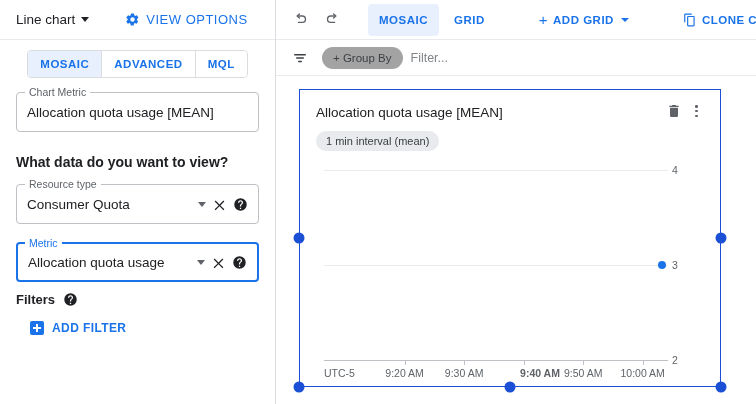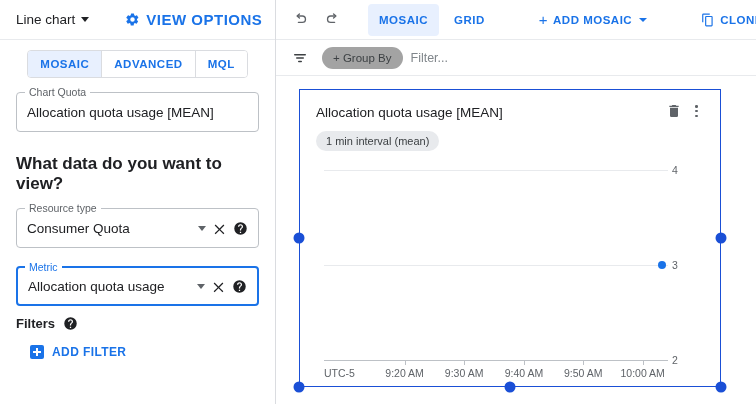--- a/index.html
+++ b/index.html
@@ -34,21 +34,21 @@
   }
   .caret-down {
     width: 0; height: 0;
     border-left: 4.5px solid transparent;
     border-right: 4.5px solid transparent;
     border-top: 5px solid #202124;
   }
   .view-options-btn {
     display: flex; align-items: center; gap: 6px;
     margin-left: 32px;
-    color: #1a73e8; font-size: 15px; font-weight: bold;
+    color: #1a73e8; font-size: 13px; font-weight: normal;
     letter-spacing: .5px; cursor: pointer;
   }
   .gear-ico { width: 15px; height: 15px; display: block; }
 
   .tabs-row {
     display: flex; justify-content: center;
     padding-top: 10px;
   }
   .tabs {
     display: flex;
@@ -90,21 +90,21 @@
     line-height: 12px;
   }
   .field.focused .field-legend { color: #1a73e8; left: 7px; }
   .field-value {
     font-size: 13.5px; color: #202124;
     flex: 1 1 auto; white-space: nowrap; overflow: hidden;
   }
   .field-ico { flex: 0 0 auto; margin-left: 6px; cursor: pointer; }
 
   .sect-title {
-    font-size: 17px; font-weight: bold; color: #202124;
+    font-size: 14px; font-weight: bold; color: #202124;
     margin: 22px 0 14px 0;
   }
   .row-gap { height: 14px; }
 
   .filters-head {
     display: flex; align-items: center; gap: 8px;
     margin-top: 10px;
   }
   .filters-label { font-size: 13px; font-weight: bold; color: #202124; }
   .add-filter {
@@ -284,21 +284,21 @@
         </div>
         <div class="tab">
           <span>MQL</span>
         </div>
       </div>
     </div>
 
     <div class="lp-body">
 
       <div class="field">
-        <span class="field-legend">Chart Quota</span>
+        <span class="field-legend">Chart Metric</span>
         <span class="field-value">Allocation quota usage [MEAN]</span>
       </div>
 
       <div class="sect-title">What data do you want to view?</div>
 
       <div class="field">
         <span class="field-legend">Resource type</span>
         <span class="field-value">Consumer Quota</span>
         <span class="dd-caret"></span>
         <span class="field-ico">
@@ -366,21 +366,21 @@
       <span class="sp-8"></span>
       <div class="tbtn active">
         <span>MOSAIC</span>
       </div>
       <div class="tbtn">
         <span>GRID</span>
       </div>
       <span class="sp-18"></span>
       <div class="tbtn">
         <span class="plus-gl">+</span>
-        <span>ADD MOSAIC</span>
+        <span>ADD GRID</span>
         <span class="mini-caret"></span>
       </div>
       <span class="sp-18"></span>
       <div class="tbtn">
         <svg width="14" height="14" viewBox="0 0 24 24">
           <path fill="#1a73e8" d="M15 1H4a2 2 0 0 0-2 2v13h2V3h11V1z"></path>
           <path fill="none" stroke="#1a73e8" stroke-width="2" d="M9 6h9a1 1 0 0 1 1 1v14a1 1 0 0 1-1 1H9a1 1 0 0 1-1-1V7a1 1 0 0 1 1-1z"></path>
         </svg>
         <span>CLONE CHART</span>
       </div>
@@ -431,21 +431,21 @@
               <div class="gridline" style="top: 95px;"></div>
               <div class="ytick" style="top: 95px;">3</div>
               <div class="gridline" style="top: 0px;"></div>
               <div class="ytick" style="top: 0px;">4</div>
               <div class="xlabel tz" style="left: 8px; top: 197px;">UTC-5</div>
               <div class="xtickmark" style="left: 88.618px; top: 190px;"></div>
               <div class="xlabel" style="left: 88.618px; top: 197px;">9:20 AM</div>
               <div class="xtickmark" style="left: 148.13px; top: 190px;"></div>
               <div class="xlabel" style="left: 148.13px; top: 197px;">9:30 AM</div>
               <div class="xtickmark" style="left: 207.642px; top: 190px;"></div>
-              <div class="xlabel" style="left: 208px; top: 197px;">9:40 AM</div>
+              <div class="xlabel" style="left: 224px; top: 197px; font-weight: bold;">9:40 AM</div>
               <div class="xtickmark" style="left: 267.154px; top: 190px;"></div>
               <div class="xlabel" style="left: 267.154px; top: 197px;">9:50 AM</div>
               <div class="xtickmark" style="left: 326.666px; top: 190px;"></div>
               <div class="xlabel" style="left: 326.666px; top: 197px;">10:00 AM</div>
               <div class="datapoint" style="left: 346.388px; top: 95px; background: rgb(26, 115, 232);"></div>
             </div>
 
         </div>
       </div>
 

